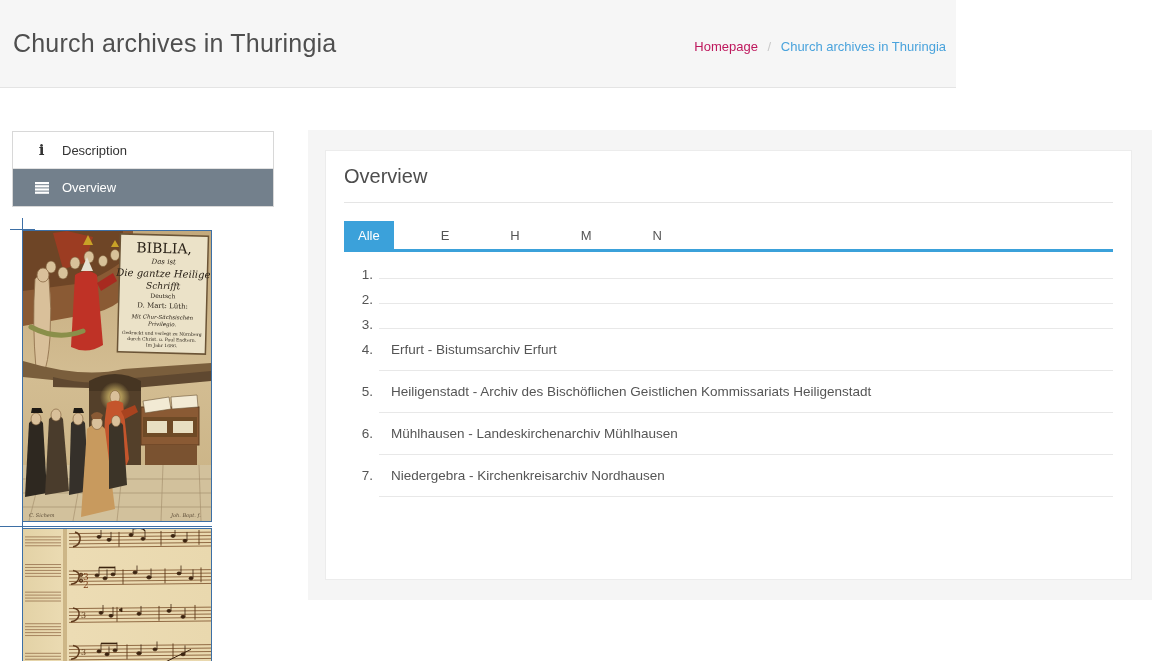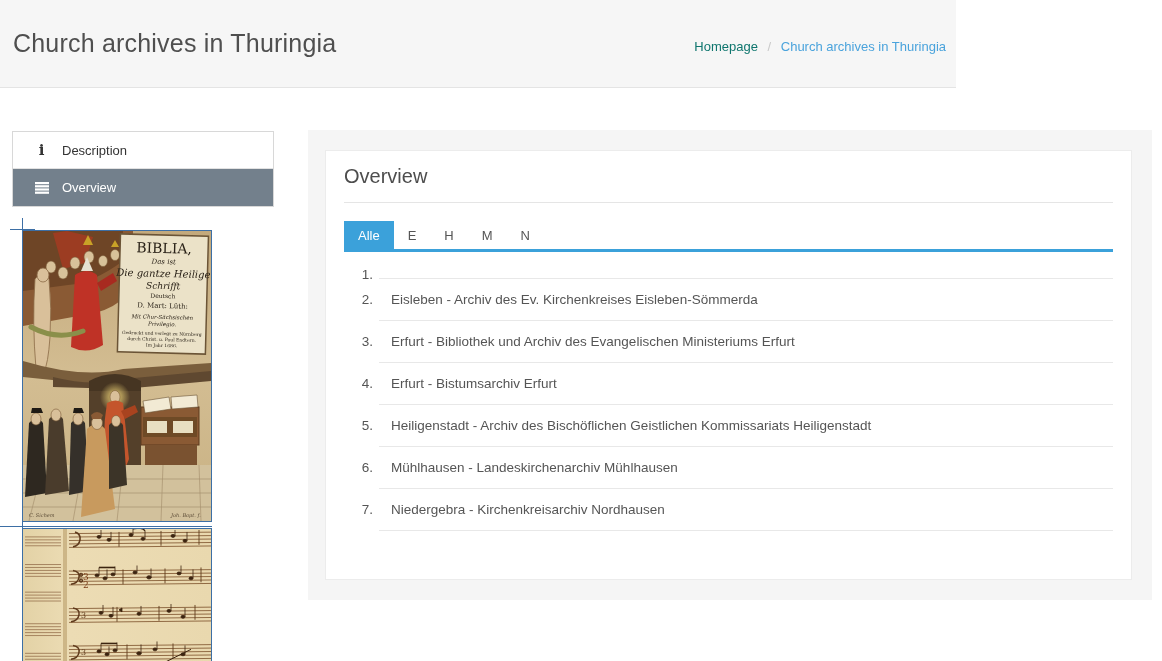--- a/index.html
+++ b/index.html
@@ -15,21 +15,21 @@
     background:#f6f6f6; border-bottom:1px solid #e4e4e4;
   }
   .page-title {
     position:absolute; left:13px; top:29px; margin:0;
     font-size:25px; font-weight:400; color:#4f4f4f; letter-spacing:.2px;
   }
   .breadcrumb {
     position:absolute; right:10px; top:39px; font-size:13px; color:#555;
     white-space:nowrap;
   }
-  .breadcrumb .crumb-home { color:#0f766e; text-decoration:none; cursor:pointer; }
+  .breadcrumb .crumb-home { color:#be185d; text-decoration:none; cursor:pointer; }
   .breadcrumb .crumb-sep { color:#c9c9c9; margin:0 6px; }
   .breadcrumb .crumb-current { color:#4aa3dc; text-decoration:none; cursor:pointer; }
 
   
   .side-menu {
     position:absolute; left:12px; top:131px; width:262px;
     border:1px solid #d8d8d8; background:#fff;
   }
   .side-menu-item {
     height:37px; display:flex; align-items:center; padding-left:21px;
@@ -62,21 +62,21 @@
   }
   .panel {
     position:absolute; left:17px; top:20px; width:807px; height:430px;
     background:#ffffff; border:1px solid #ececec; padding:12px 18px 18px;
   }
   .panel-heading {
     margin:0; padding:2px 0 14px; font-size:20px; font-weight:400; color:#4d4d4d;
     border-bottom:1px solid #e5e5e5;
   }
   .tabs {
-    display:flex; margin-top:18px; border-bottom:3px solid #3ba1da;
+    display:flex; margin-top:18px; border-bottom:3px solid #3ba1da;gap:33px;
   }
   .tab {
     height:28px; display:flex; align-items:center; padding:0 14px;
     font-size:13px; color:#555; cursor:pointer; background:transparent;
   }
   .tab.active { background:#3ba1da; color:#fff; }
 
   ol.archive-list { margin:2px 0 0; padding:0; list-style:none; }
   .archive-list li {
     position:relative; margin-left:35px; padding:12px 0 12px 12px;
@@ -375,25 +375,23 @@
       <div class="tab">M</div>
       <div class="tab">N</div>
     </div>
 
     <ol class="archive-list">
       <li>
         <span class="archive-num">1.</span>
       </li>
       <li>
         <span class="archive-num">2.</span>
-        <span>Eisleben - Archiv des Ev. Kirchenkreises Eisleben-Sömmerda</span>
       </li>
       <li>
         <span class="archive-num">3.</span>
-        <span>Erfurt - Bibliothek und Archiv des Evangelischen Ministeriums Erfurt</span>
       </li>
       <li>
         <span class="archive-num">4.</span>
         <span>Erfurt - Bistumsarchiv Erfurt</span>
       </li>
       <li>
         <span class="archive-num">5.</span>
         <span>Heiligenstadt - Archiv des Bischöflichen Geistlichen Kommissariats Heiligenstadt</span>
       </li>
       <li>

